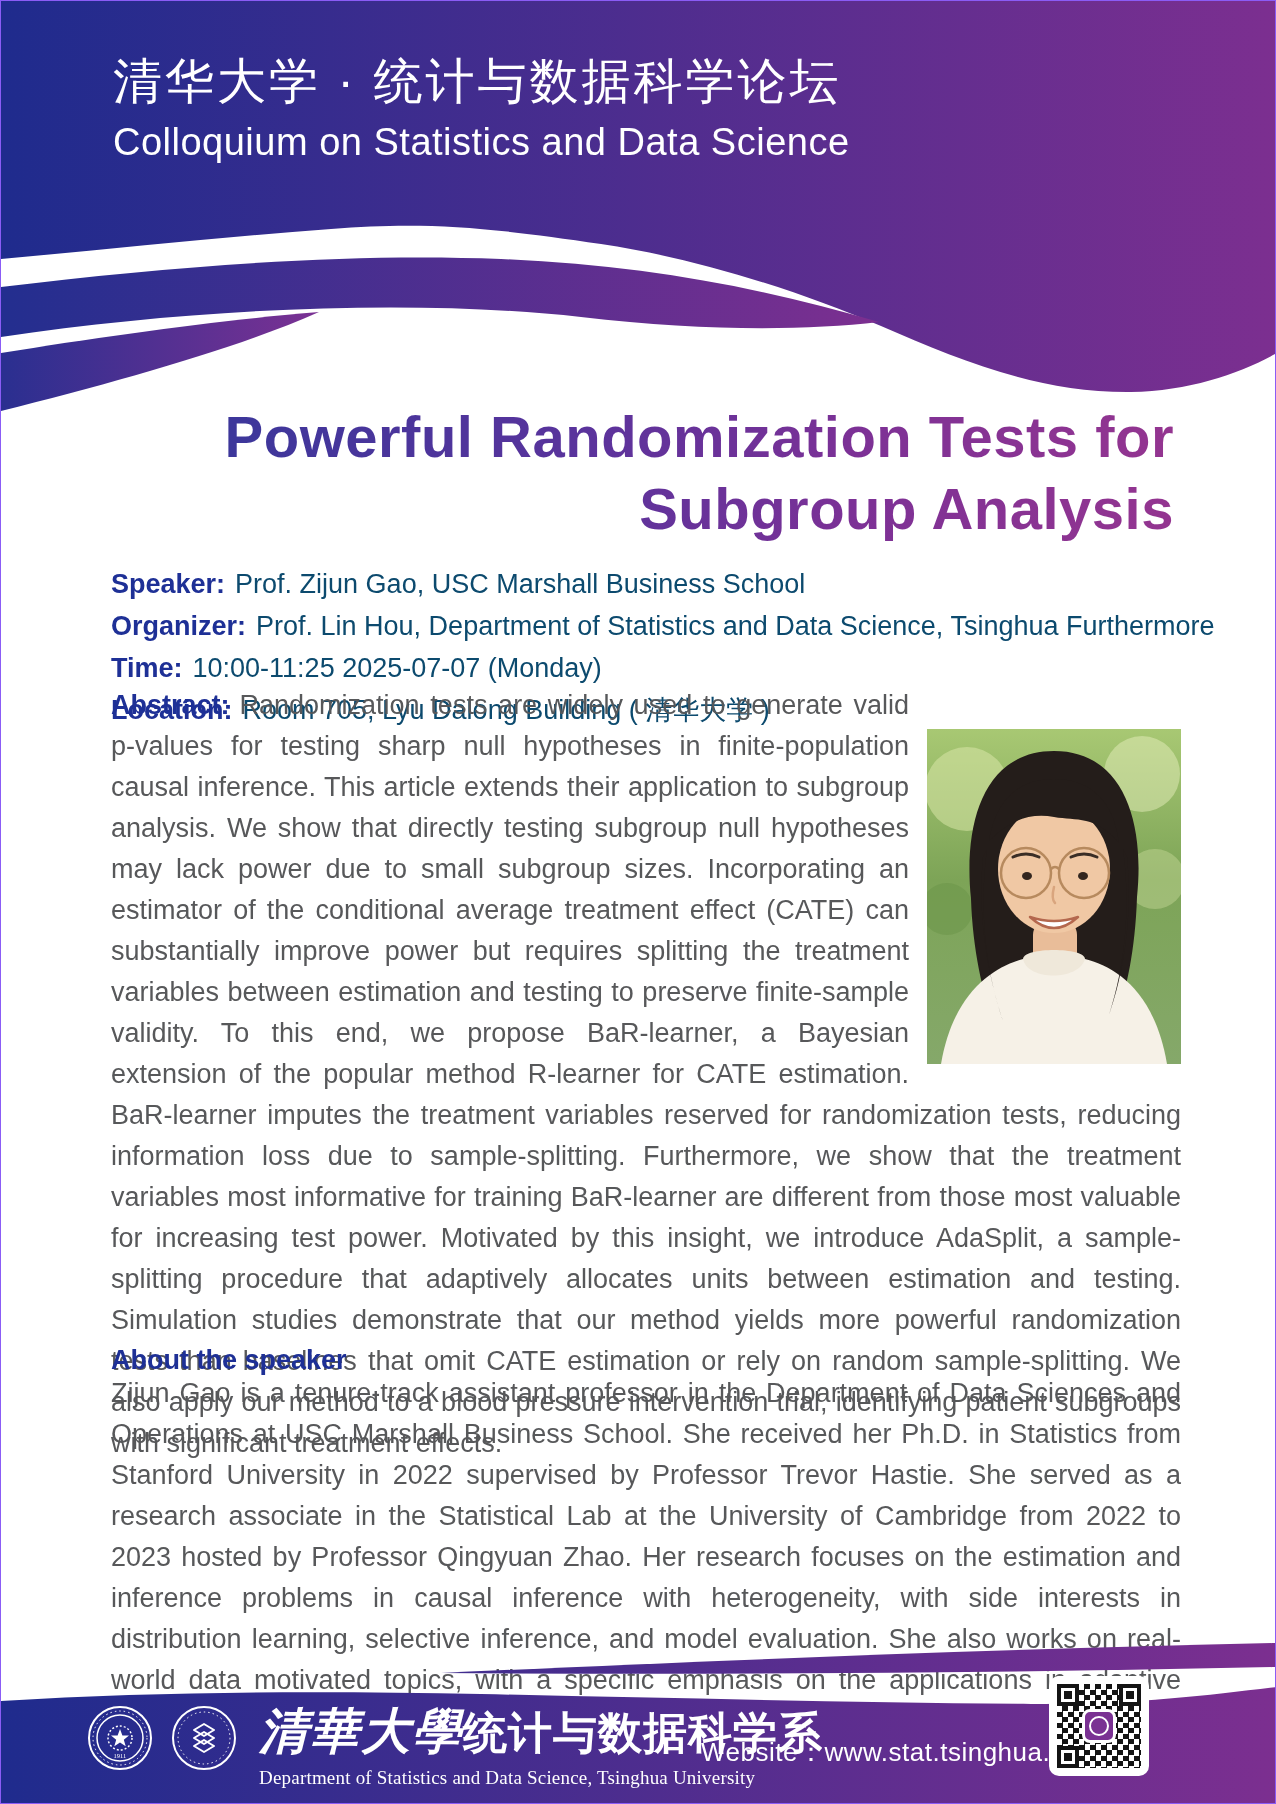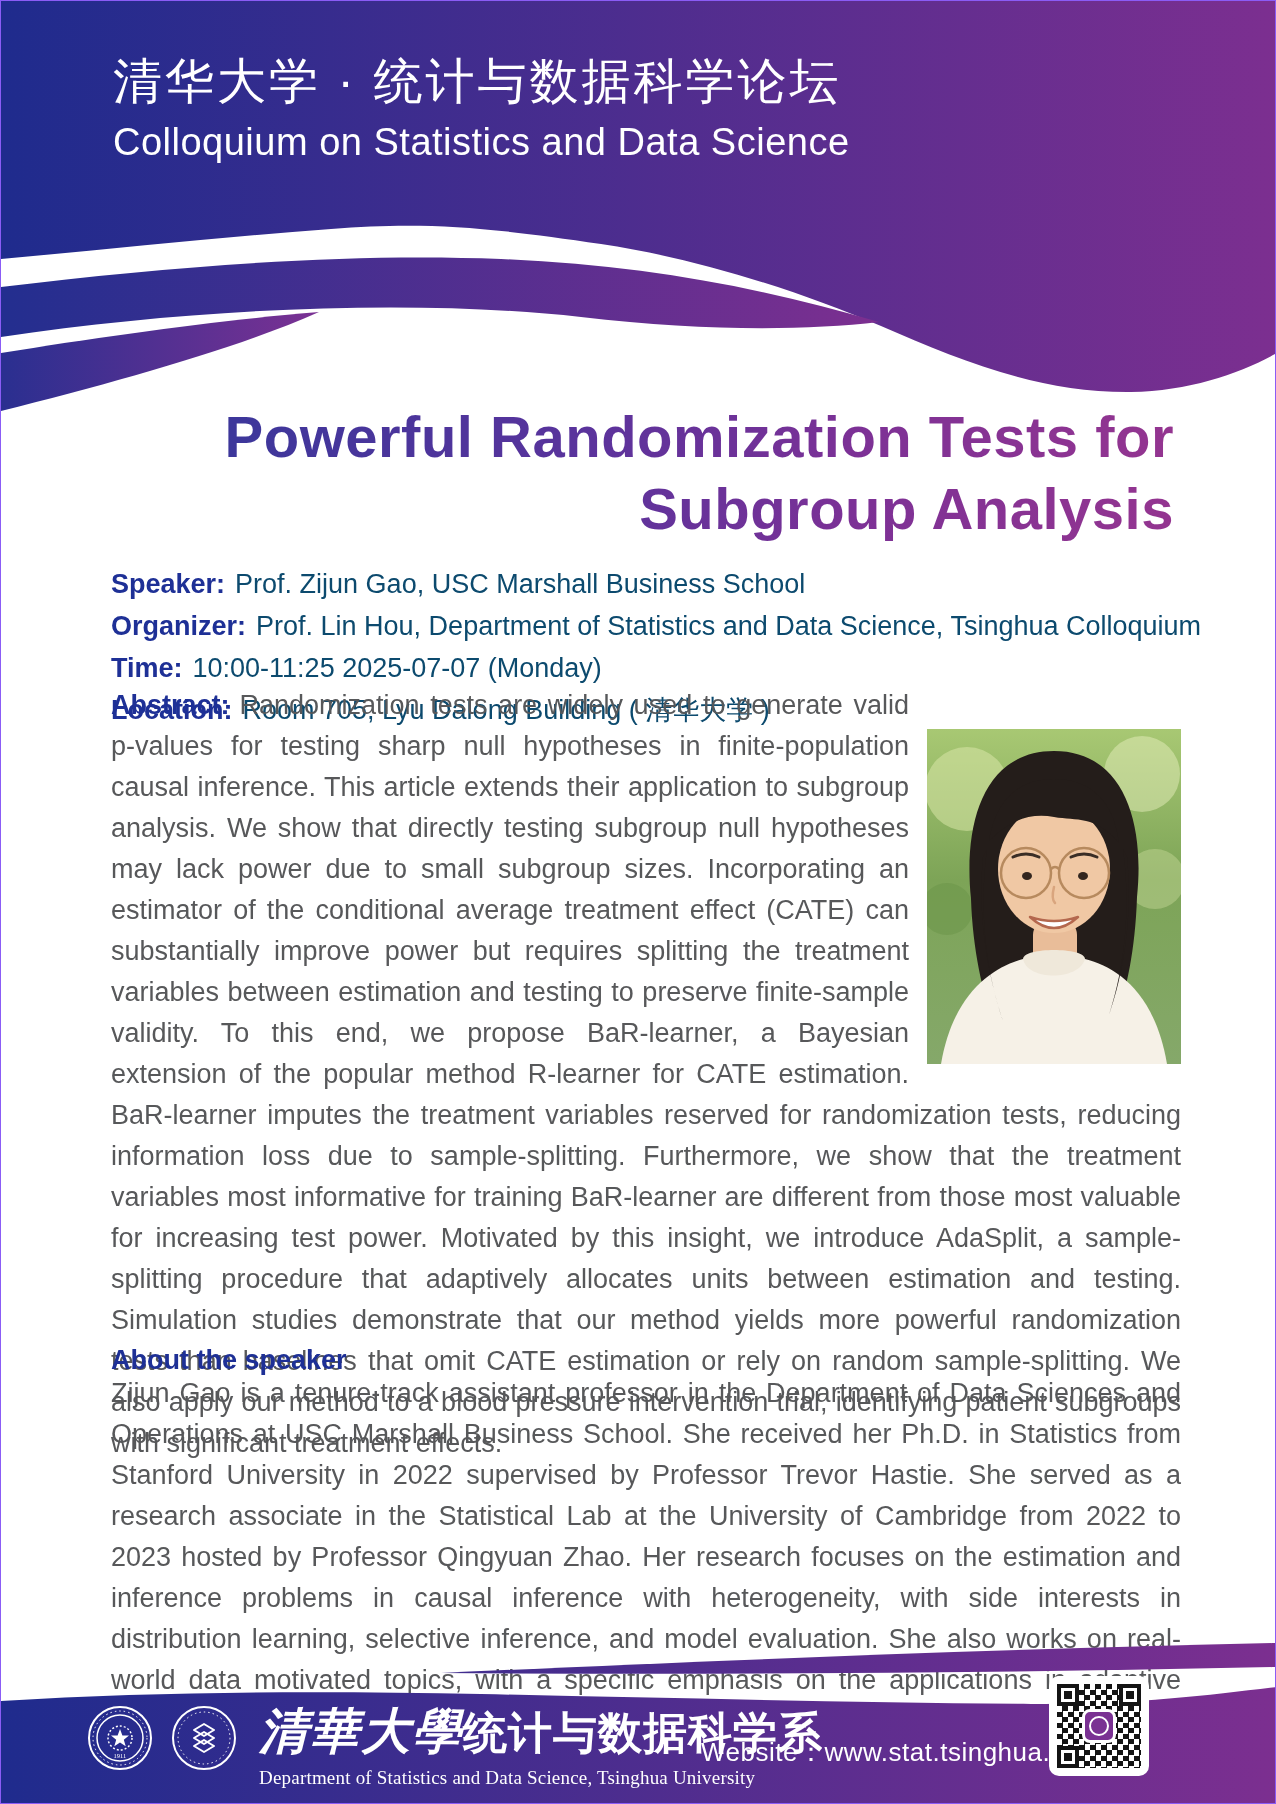--- a/index.html
+++ b/index.html
@@ -106,21 +106,21 @@
   <h1 class="abs title" style="margin:0;">
     <span style="display:block;">Powerful Randomization Tests for</span>
     <span style="display:block;">Subgroup Analysis</span>
   </h1>
 
   <div class="abs info">
     <div class="info-row">
       <span class="lbl">Speaker:</span><span class="val">Prof. Zijun Gao, USC Marshall Business School</span>
     </div>
     <div class="info-row">
-      <span class="lbl">Organizer:</span><span class="val">Prof. Lin Hou, Department of Statistics and Data Science, Tsinghua Colloquium</span>
+      <span class="lbl">Organizer:</span><span class="val">Prof. Lin Hou, Department of Statistics and Data Science, Tsinghua Furthermore</span>
     </div>
     <div class="info-row">
       <span class="lbl">Time:</span><span class="val">10:00-11:25 2025-07-07 (Monday)</span>
     </div>
     <div class="info-row">
       <span class="lbl">Location:</span><span class="val">Room 705, Lyu Dalong Building ( 清华大学 )</span>
     </div>
   </div>
 
   <div class="abs abstract">

